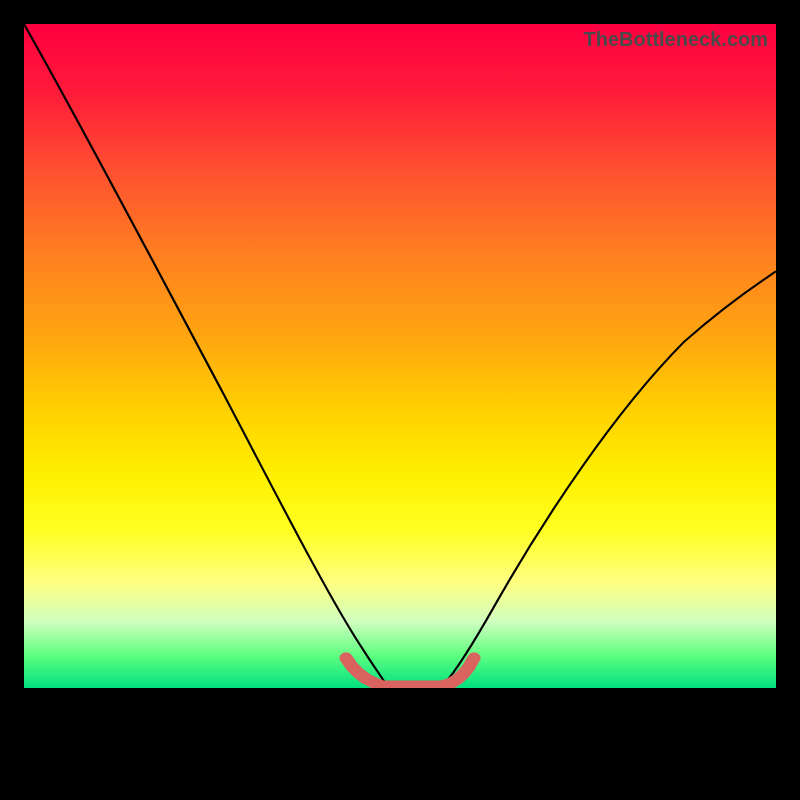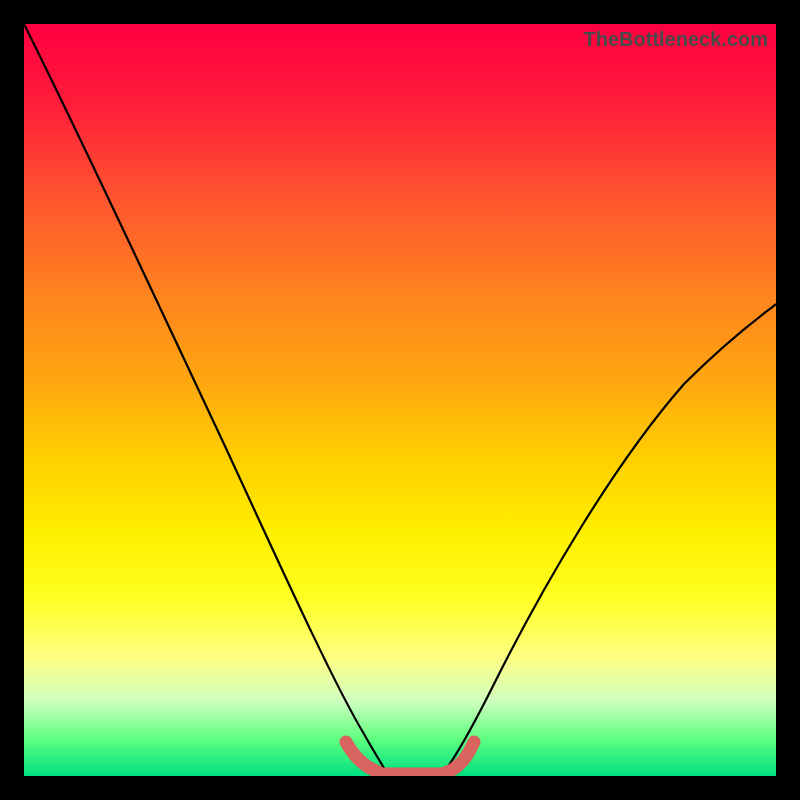--- a/index.html
+++ b/index.html
@@ -8,21 +8,21 @@
     width: 800px;
     height: 800px;
     background: #000;
     position: relative;
   }
   .plot-area {
     position: absolute;
     left: 24px;
     top: 24px;
     width: 752px;
-    height: 752px;
+    height: 664px;
     background: linear-gradient(to bottom,
       #ff0040 0%,
       #ff1a3a 10%,
       #ff5030 22%,
       #ff8020 35%,
       #ffa510 47%,
       #ffd000 58%,
       #fff000 68%,
       #ffff20 76%,
       #ffff80 84%,

